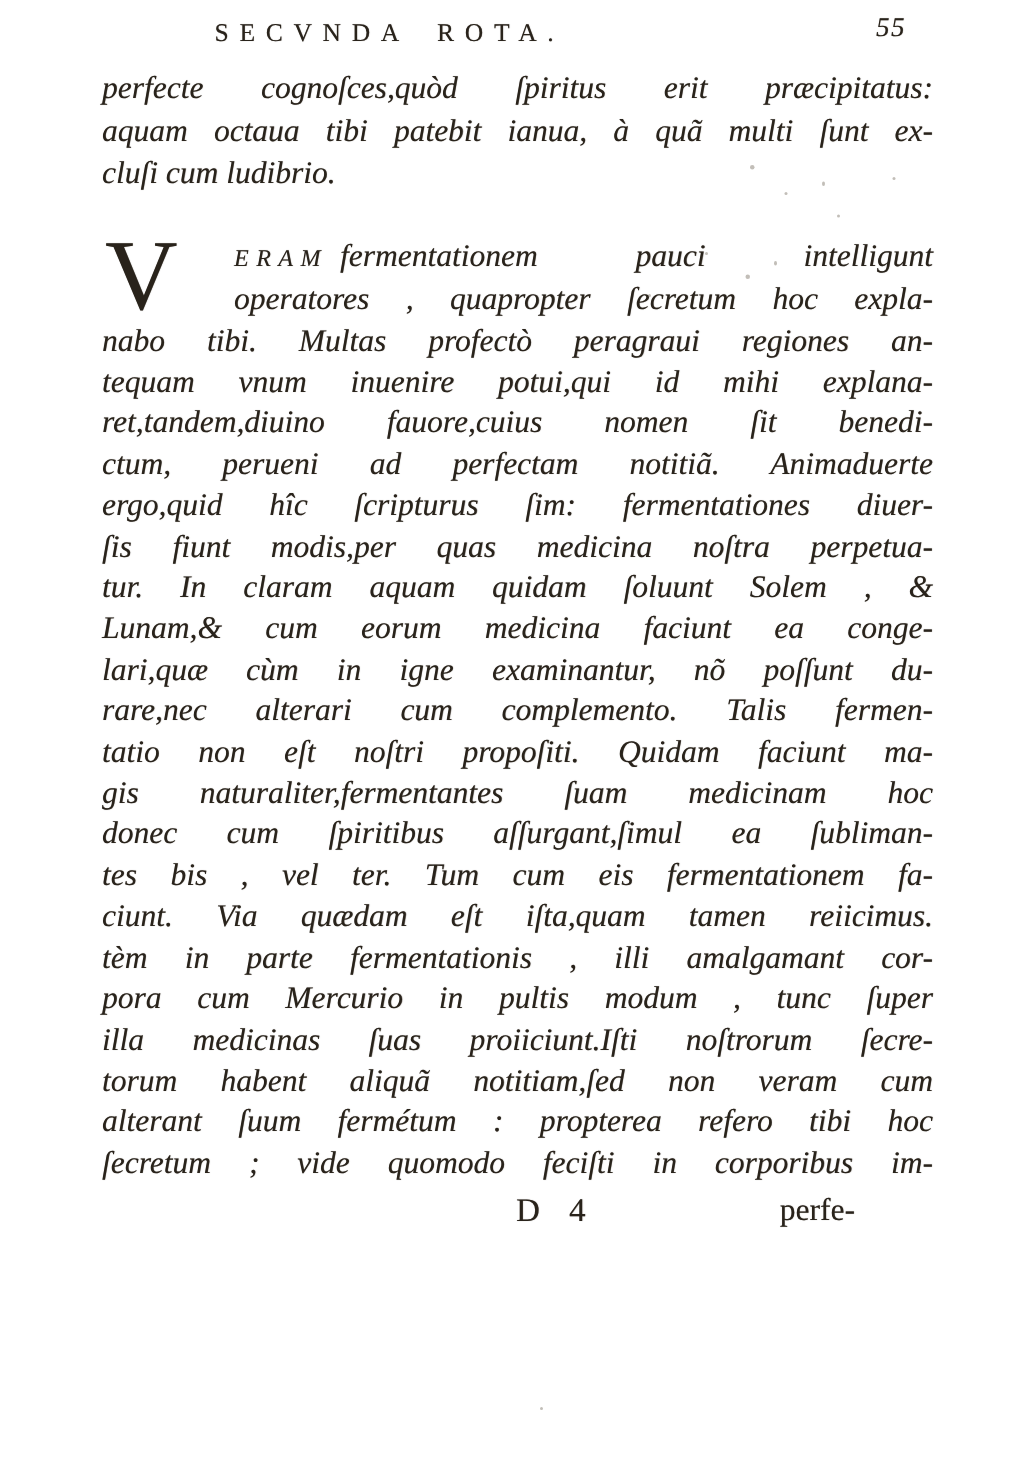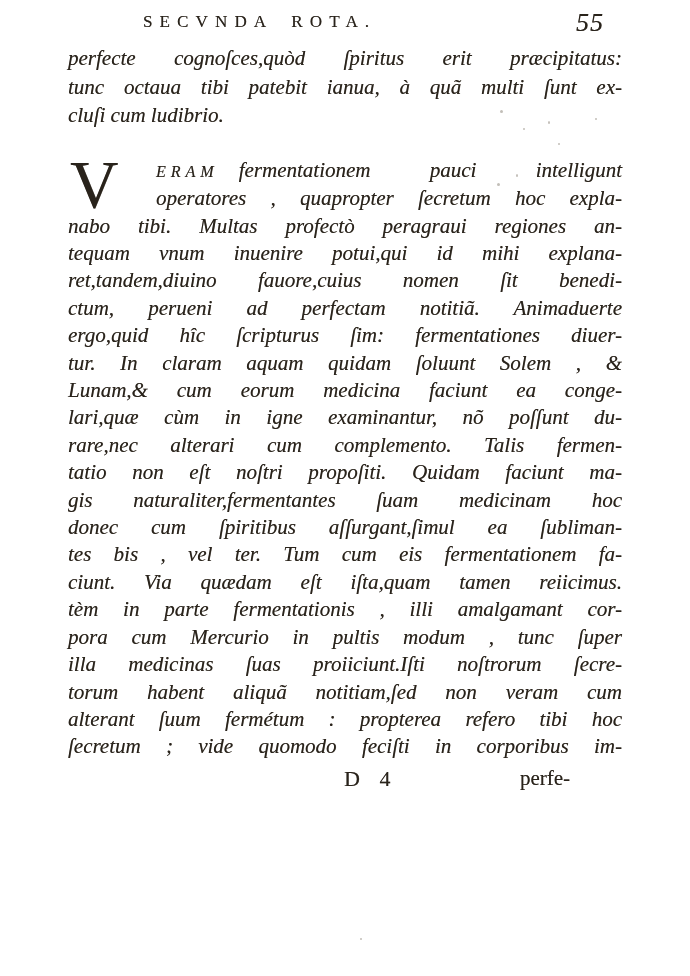--- a/index.html
+++ b/index.html
@@ -25,21 +25,21 @@
     text-decoration:underline;
   }
   .running-title{
     position:absolute;left:75px;top:0;
     letter-spacing:0.42em;
     word-spacing:0.45em;
   }
   .folio{
     position:absolute;right:18px;top:-4px;
     font-style:italic;
-    font-size:26px;
+    font-size:18px;
     letter-spacing:1px;
   }
   
   .line{
     font-size:21px;
     line-height:28.6px;
     white-space:nowrap;
     font-style:italic;
   }
   .just{
@@ -68,21 +68,21 @@
     position:absolute;
     left:2px;top:1px;
     font-size:67px;
     line-height:52px;
     letter-spacing:0;
   }
   .indented{padding-left:88px;}
   .smallcaps{
     font-size:16px;
     letter-spacing:5px;
-    margin-right:20px;
+    margin-right:8px;
   }
   
   .footer{
     position:relative;
     height:30px;
     margin-top:5px;
     font-size:21px;
   }
   .signature{
     position:absolute;left:276px;top:0;
@@ -105,34 +105,35 @@
 
 <div class="page">
 
   <header class="running-head">
     <span class="running-title">SECVNDA ROTA.</span>
     <span class="folio">55</span>
   </header>
 
   <div class="intro">
     <div class="line just">perfecte cognoſces,quòd ſpiritus erit præcipitatus:</div>
-    <div class="line just">tunc octaua tibi patebit ianua, à quã multi ſunt ex-</div>
+    <div class="line just">aquam octaua tibi patebit ianua, à quã multi ſunt ex-</div>
     <div class="line">cluſi cum ludibrio.</div>
   </div>
 
 
   <div class="paragraph">
     <span class="drop-cap">V</span>
     <div class="line just indented"><span class="smallcaps">ERAM</span><span>fermentationem pauci intelligunt</span></div>
     <div class="line just indented">operatores , quapropter ſecretum hoc expla-</div>
     <div class="line just">nabo tibi. Multas profectò peragraui regiones an-</div>
     <div class="line just">tequam vnum inuenire potui,qui id mihi explana-</div>
     <div class="line just">ret,tandem,diuino fauore,cuius nomen ſit benedi-</div>
     <div class="line just">ctum, perueni ad perfectam notitiã. Animaduerte</div>
     <div class="line just">ergo,quid hîc ſcripturus ſim: fermentationes diuer-</div>
+    <div class="line just">ſis fiunt modis,per quas medicina noſtra perpetua-</div>
     <div class="line just">tur. In claram aquam quidam ſoluunt Solem , &amp;</div>
     <div class="line just">Lunam,&amp; cum eorum medicina faciunt ea conge-</div>
     <div class="line just">lari,quæ cùm in igne examinantur, nõ poſſunt du-</div>
     <div class="line just">rare,nec alterari cum complemento. Talis fermen-</div>
     <div class="line just">tatio non eſt noſtri propoſiti. Quidam faciunt ma-</div>
     <div class="line just">gis naturaliter,fermentantes ſuam medicinam hoc</div>
     <div class="line just">donec cum ſpiritibus aſſurgant,ſimul ea ſubliman-</div>
     <div class="line just">tes bis , vel ter. Tum cum eis fermentationem fa-</div>
     <div class="line just">ciunt. Via quædam eſt iſta,quam tamen reiicimus.</div>
     <div class="line just">tèm in parte fermentationis , illi amalgamant cor-</div>

